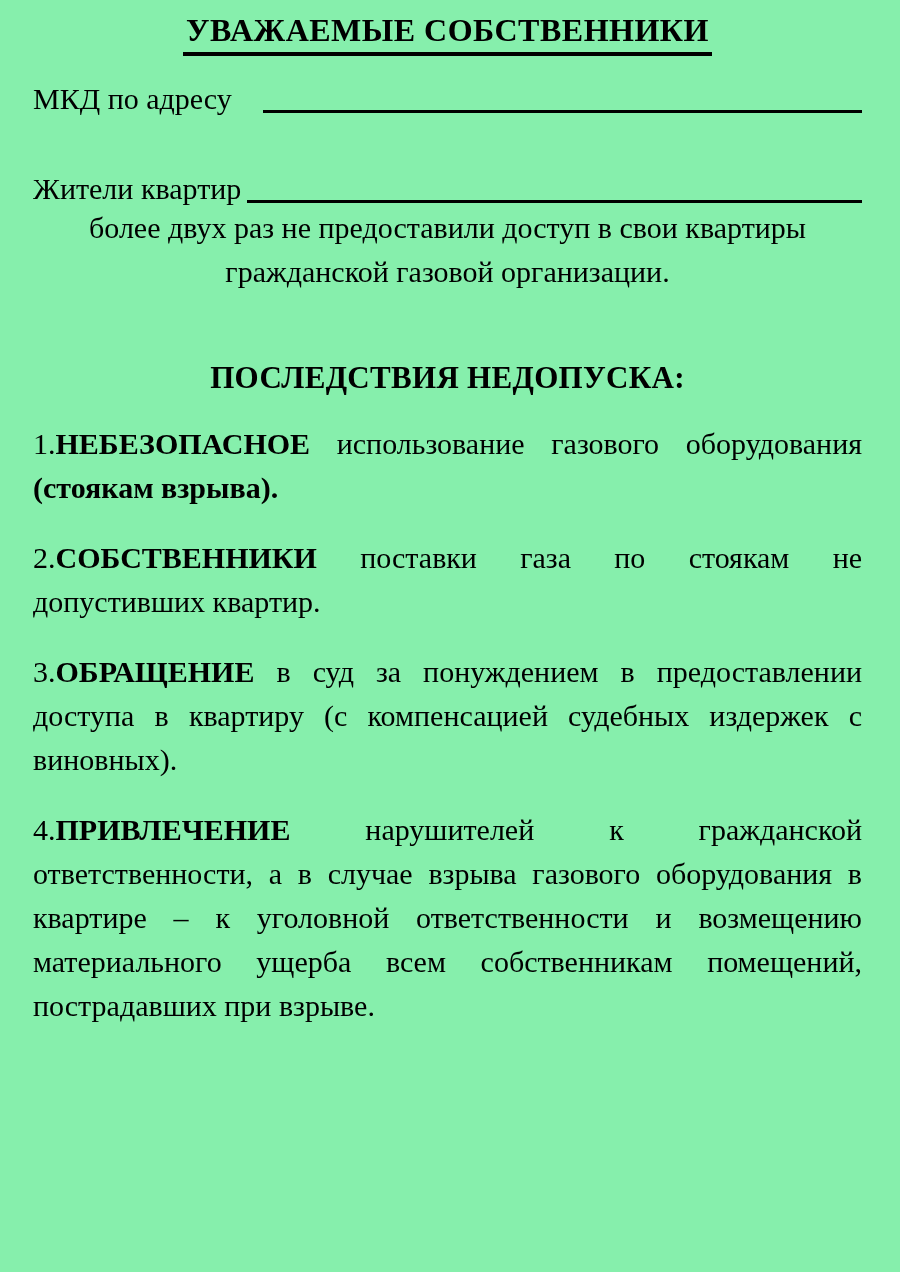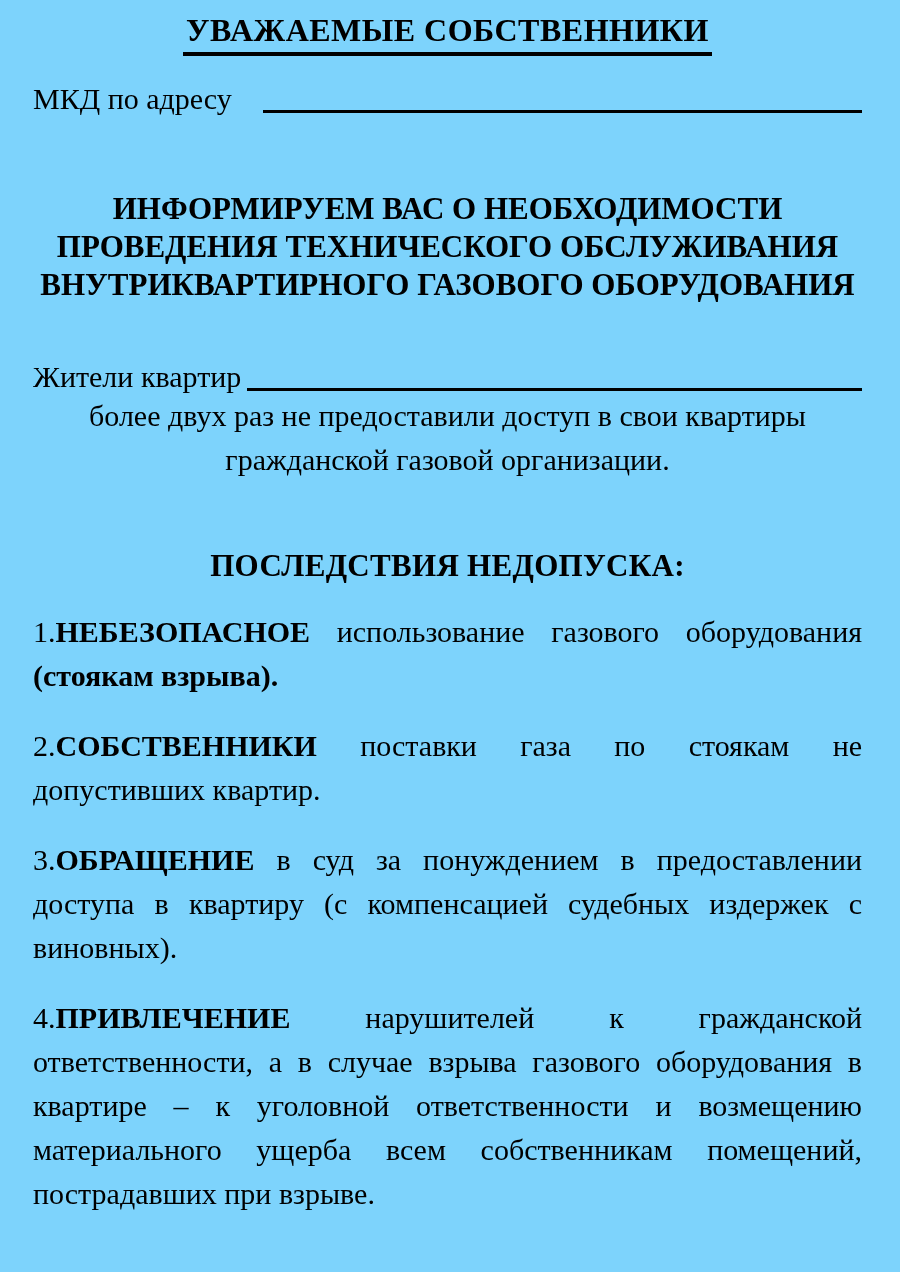--- a/index.html
+++ b/index.html
@@ -2,21 +2,21 @@
 <html lang="ru"><head>
 <meta charset="utf-8">
 <style>
   html, body { margin: 0; padding: 0; background: #ffffff; }
   .page {
     position: relative;
     width: 900px;
     height: 1272px;
     box-sizing: border-box;
     padding: 10px 38px 0 33px;
-    background: #7dd3fc;
+    background: #86efac;
     color: #000000;
     font-family: "Liberation Serif", "DejaVu Serif", serif;
     overflow: hidden;
   }
   
   .doc-title {
     text-align: center;
     margin-top: 2px;
   }
   .doc-title span {
@@ -85,25 +85,20 @@
 
   <div class="doc-title">
     <span>УВАЖАЕМЫЕ СОБСТВЕННИКИ</span>
   </div>
 
   <div class="fill-row address-row">
     <span>МКД по адресу</span>
     <span class="blank"></span>
   </div>
 
-  <div class="notice-heading">
-    <div>ИНФОРМИРУЕМ ВАС О НЕОБХОДИМОСТИ</div>
-    <div>ПРОВЕДЕНИЯ ТЕХНИЧЕСКОГО ОБСЛУЖИВАНИЯ</div>
-    <div>ВНУТРИКВАРТИРНОГО ГАЗОВОГО ОБОРУДОВАНИЯ</div>
-  </div>
 
   <div class="residents">
     <div class="fill-row">
       <span>Жители квартир</span>
       <span class="blank"></span>
     </div>
     <div class="centered-line">более двух раз не предоставили доступ в свои квартиры</div>
     <div class="centered-line">гражданской газовой организации.</div>
   </div>
 

